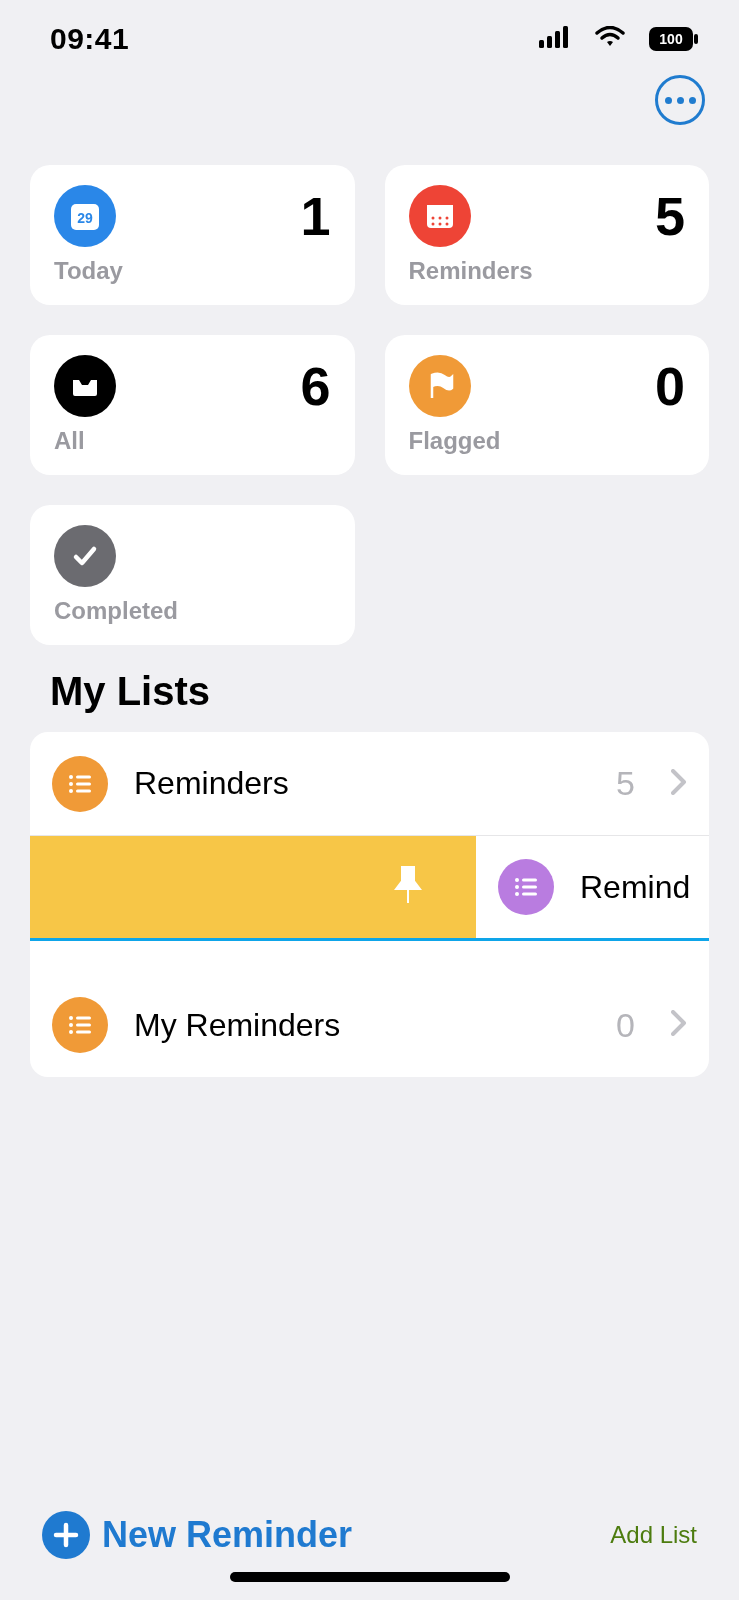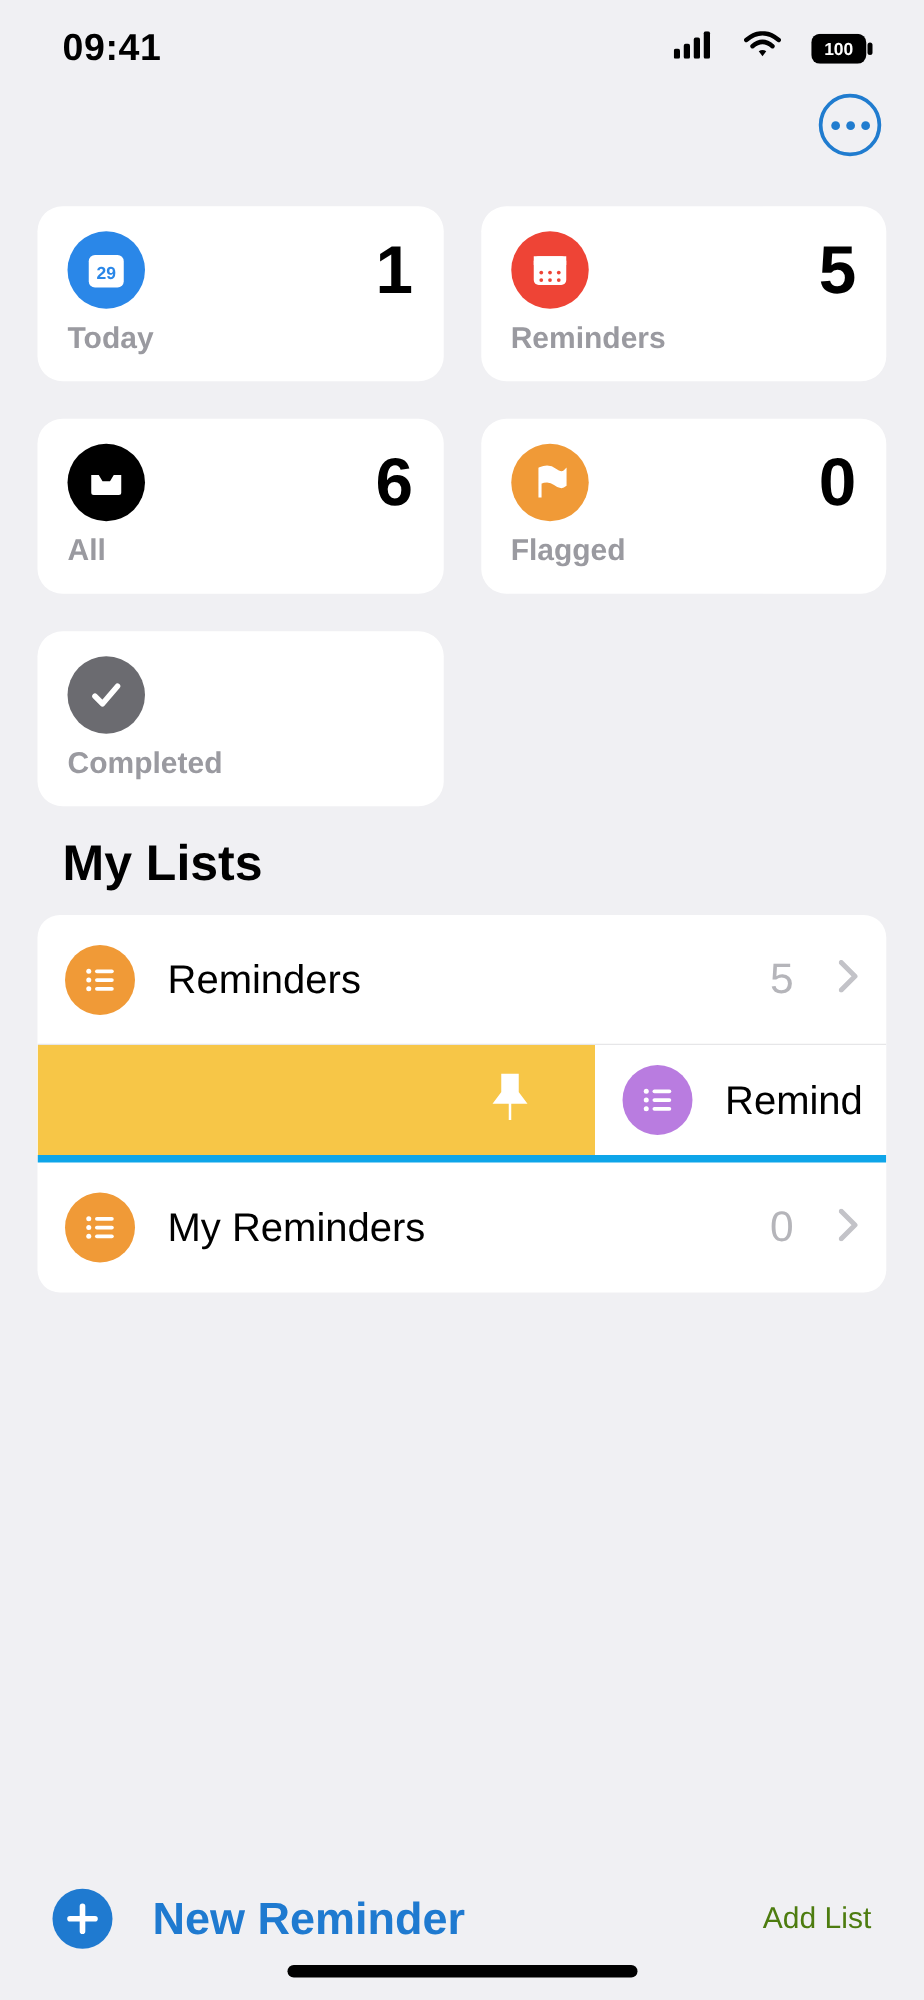--- a/index.html
+++ b/index.html
@@ -68,34 +68,34 @@
     overflow: hidden;
   }
   .list-row {
     height: 104px;
     display: flex;
     align-items: center;
     padding: 0 22px;
     gap: 26px;
     border-bottom: 1px solid #e6e6e8;
   }
-  .list-row:last-child { border-bottom: none; }
+  .list-row:last-child { border-bottom: none; margin-top: 32px; }
   .list-icon {
     width: 56px; height: 56px; border-radius: 50%;
     display: flex; align-items: center; justify-content: center;
     flex-shrink: 0;
   }
   .list-name { font-size: 32px; font-weight: 500; color: #000; flex: 1; }
   .list-count { font-size: 34px; color: #b5b5ba; font-weight: 400; }
   .chevron { margin-left: 10px; }
   .swipe-row {
-    height: 94px;
+    height: 105px;
     display: flex;
     overflow: hidden;
-    border-bottom: 6px solid #0ea5e9;
+    border-bottom: 3px solid #0ea5e9;
     background: #fff;
   }
   .pin-action {
     width: 446px;
     background: #f7c647;
     display: flex;
     align-items: center;
     justify-content: flex-end;
     padding-right: 50px;
     flex-shrink: 0;
@@ -112,21 +112,21 @@
     margin-top: auto;
     height: 130px;
     display: flex;
     align-items: center;
     justify-content: space-between;
     padding: 0 42px;
   }
   .new-reminder {
     display: flex;
     align-items: center;
-    gap: 32px;
+    gap: 12px;
     color: #1f7ad0;
     font-size: 36px;
     font-weight: 600;
   }
   .plus-circle {
     width: 48px; height: 48px; border-radius: 50%;
     background: #1f7ad0;
     display: flex; align-items: center; justify-content: center;
   }
   .add-list {

